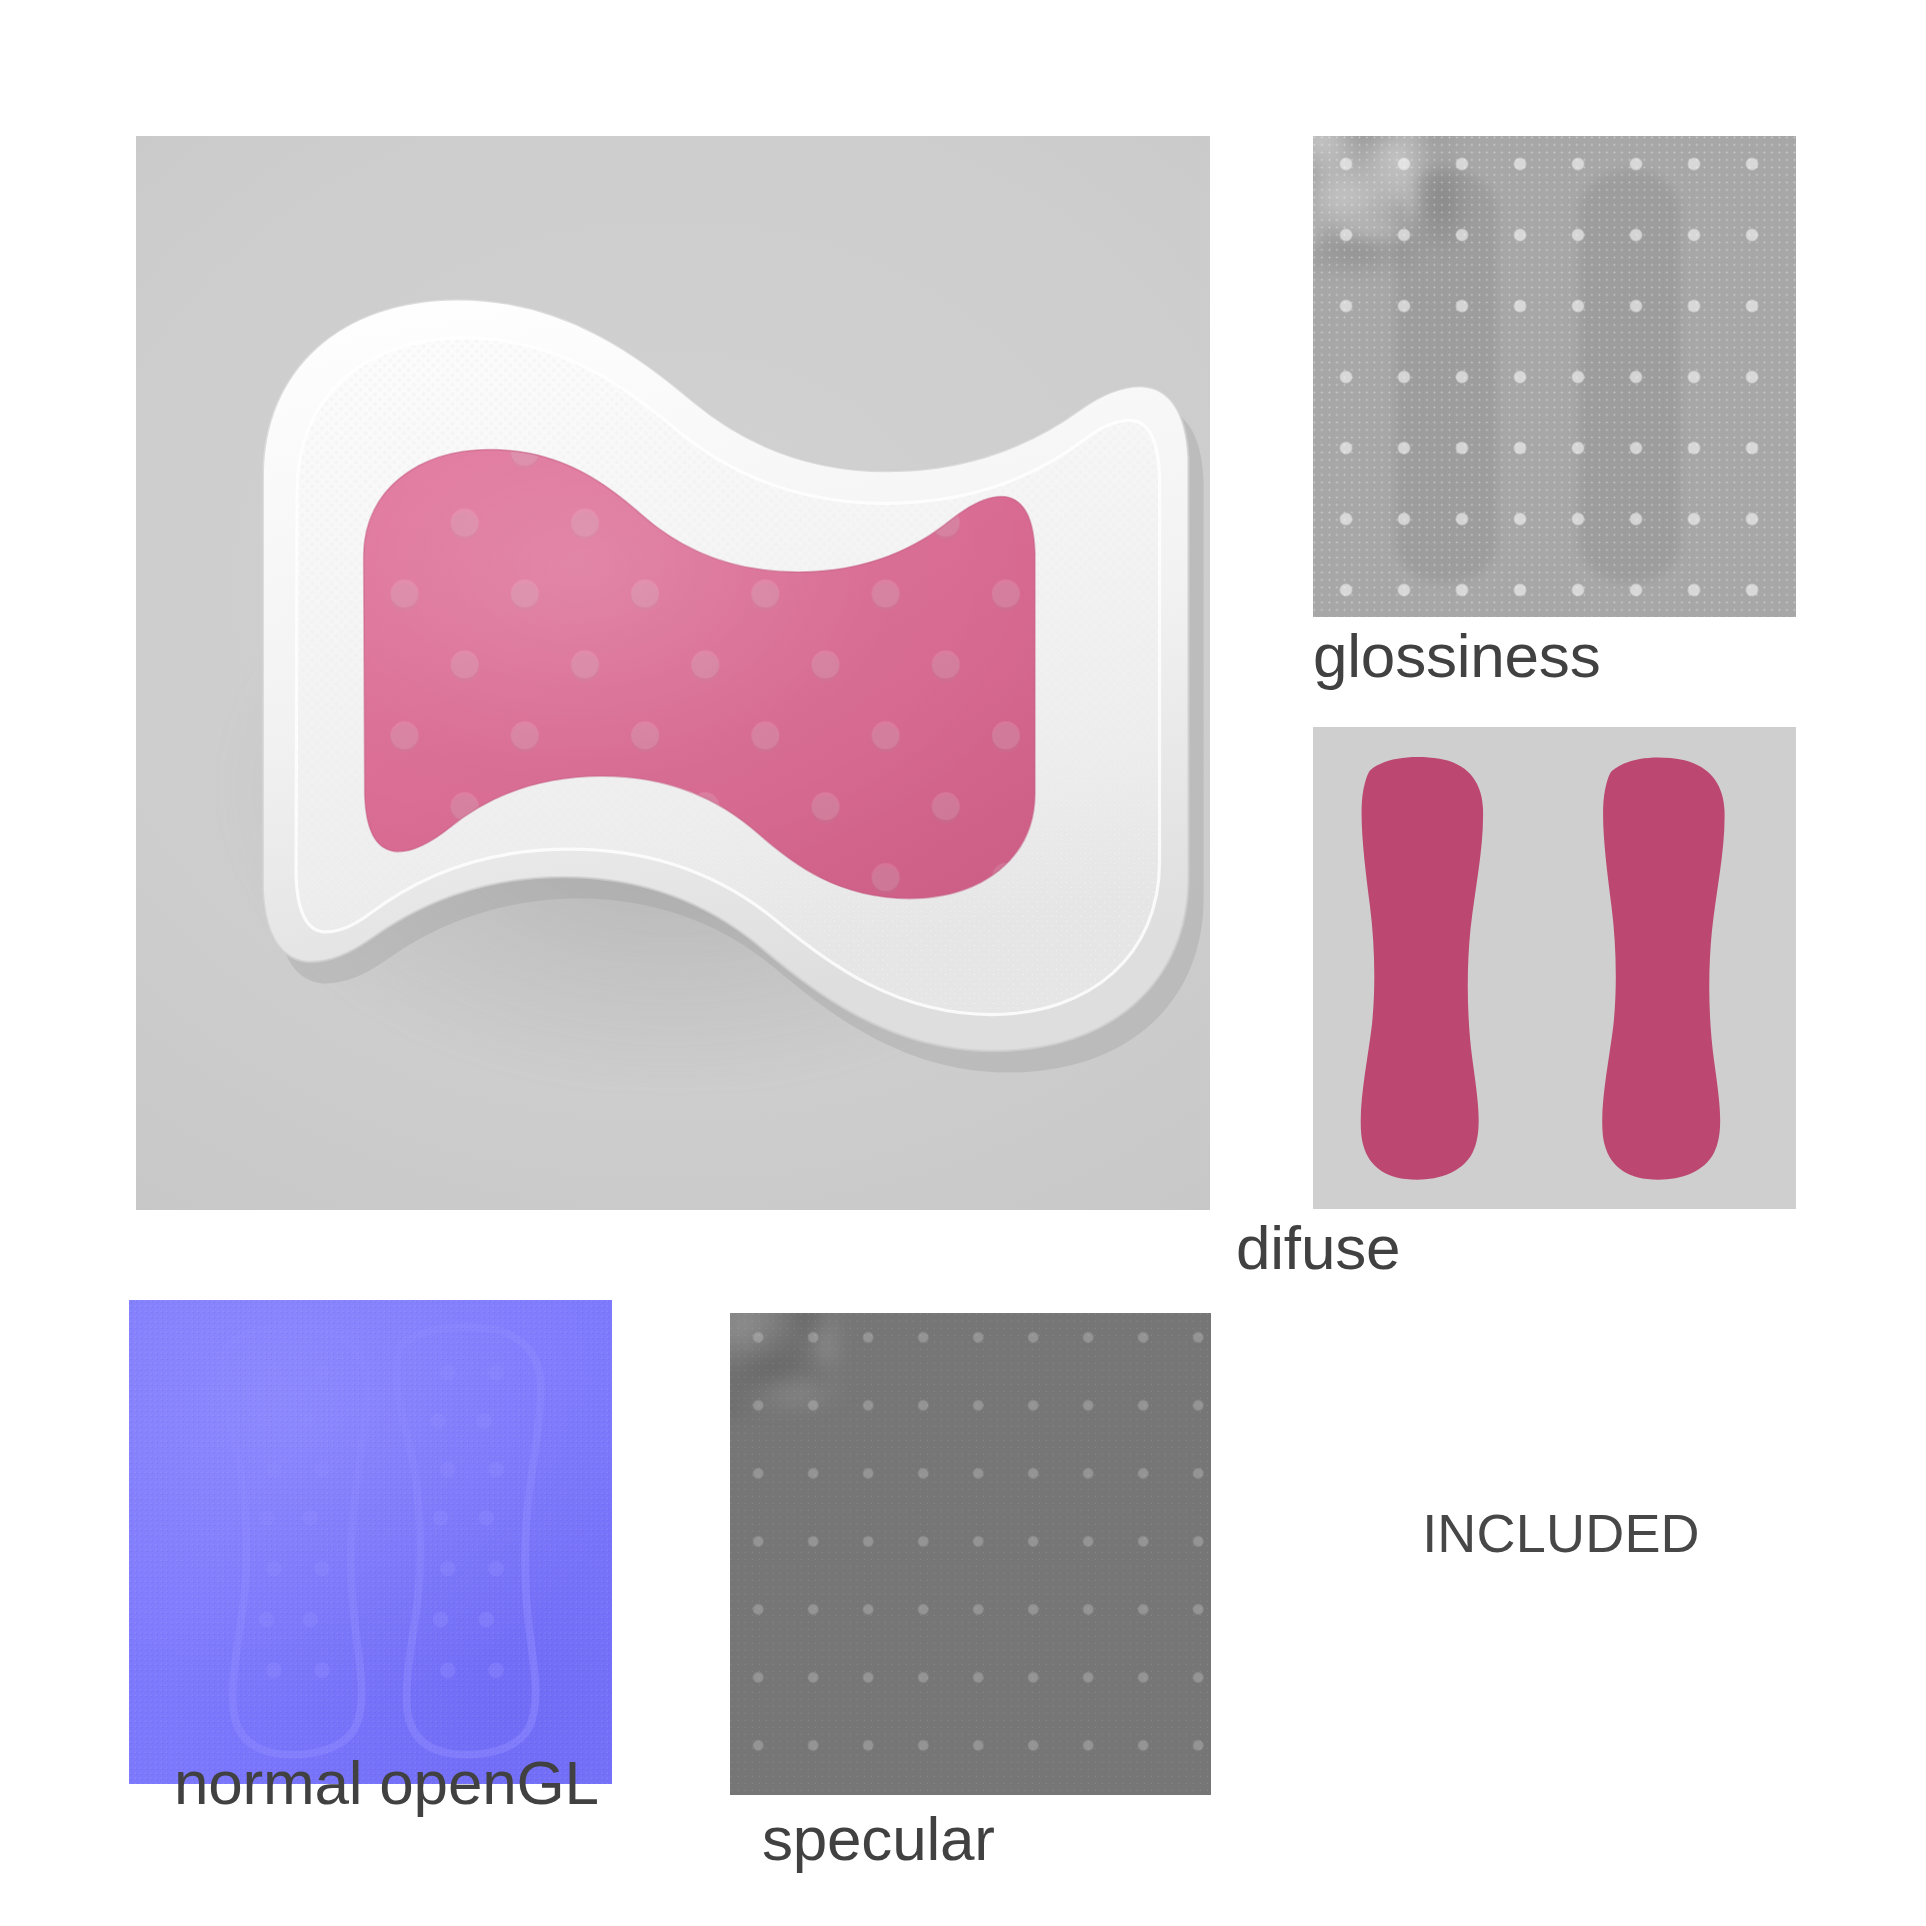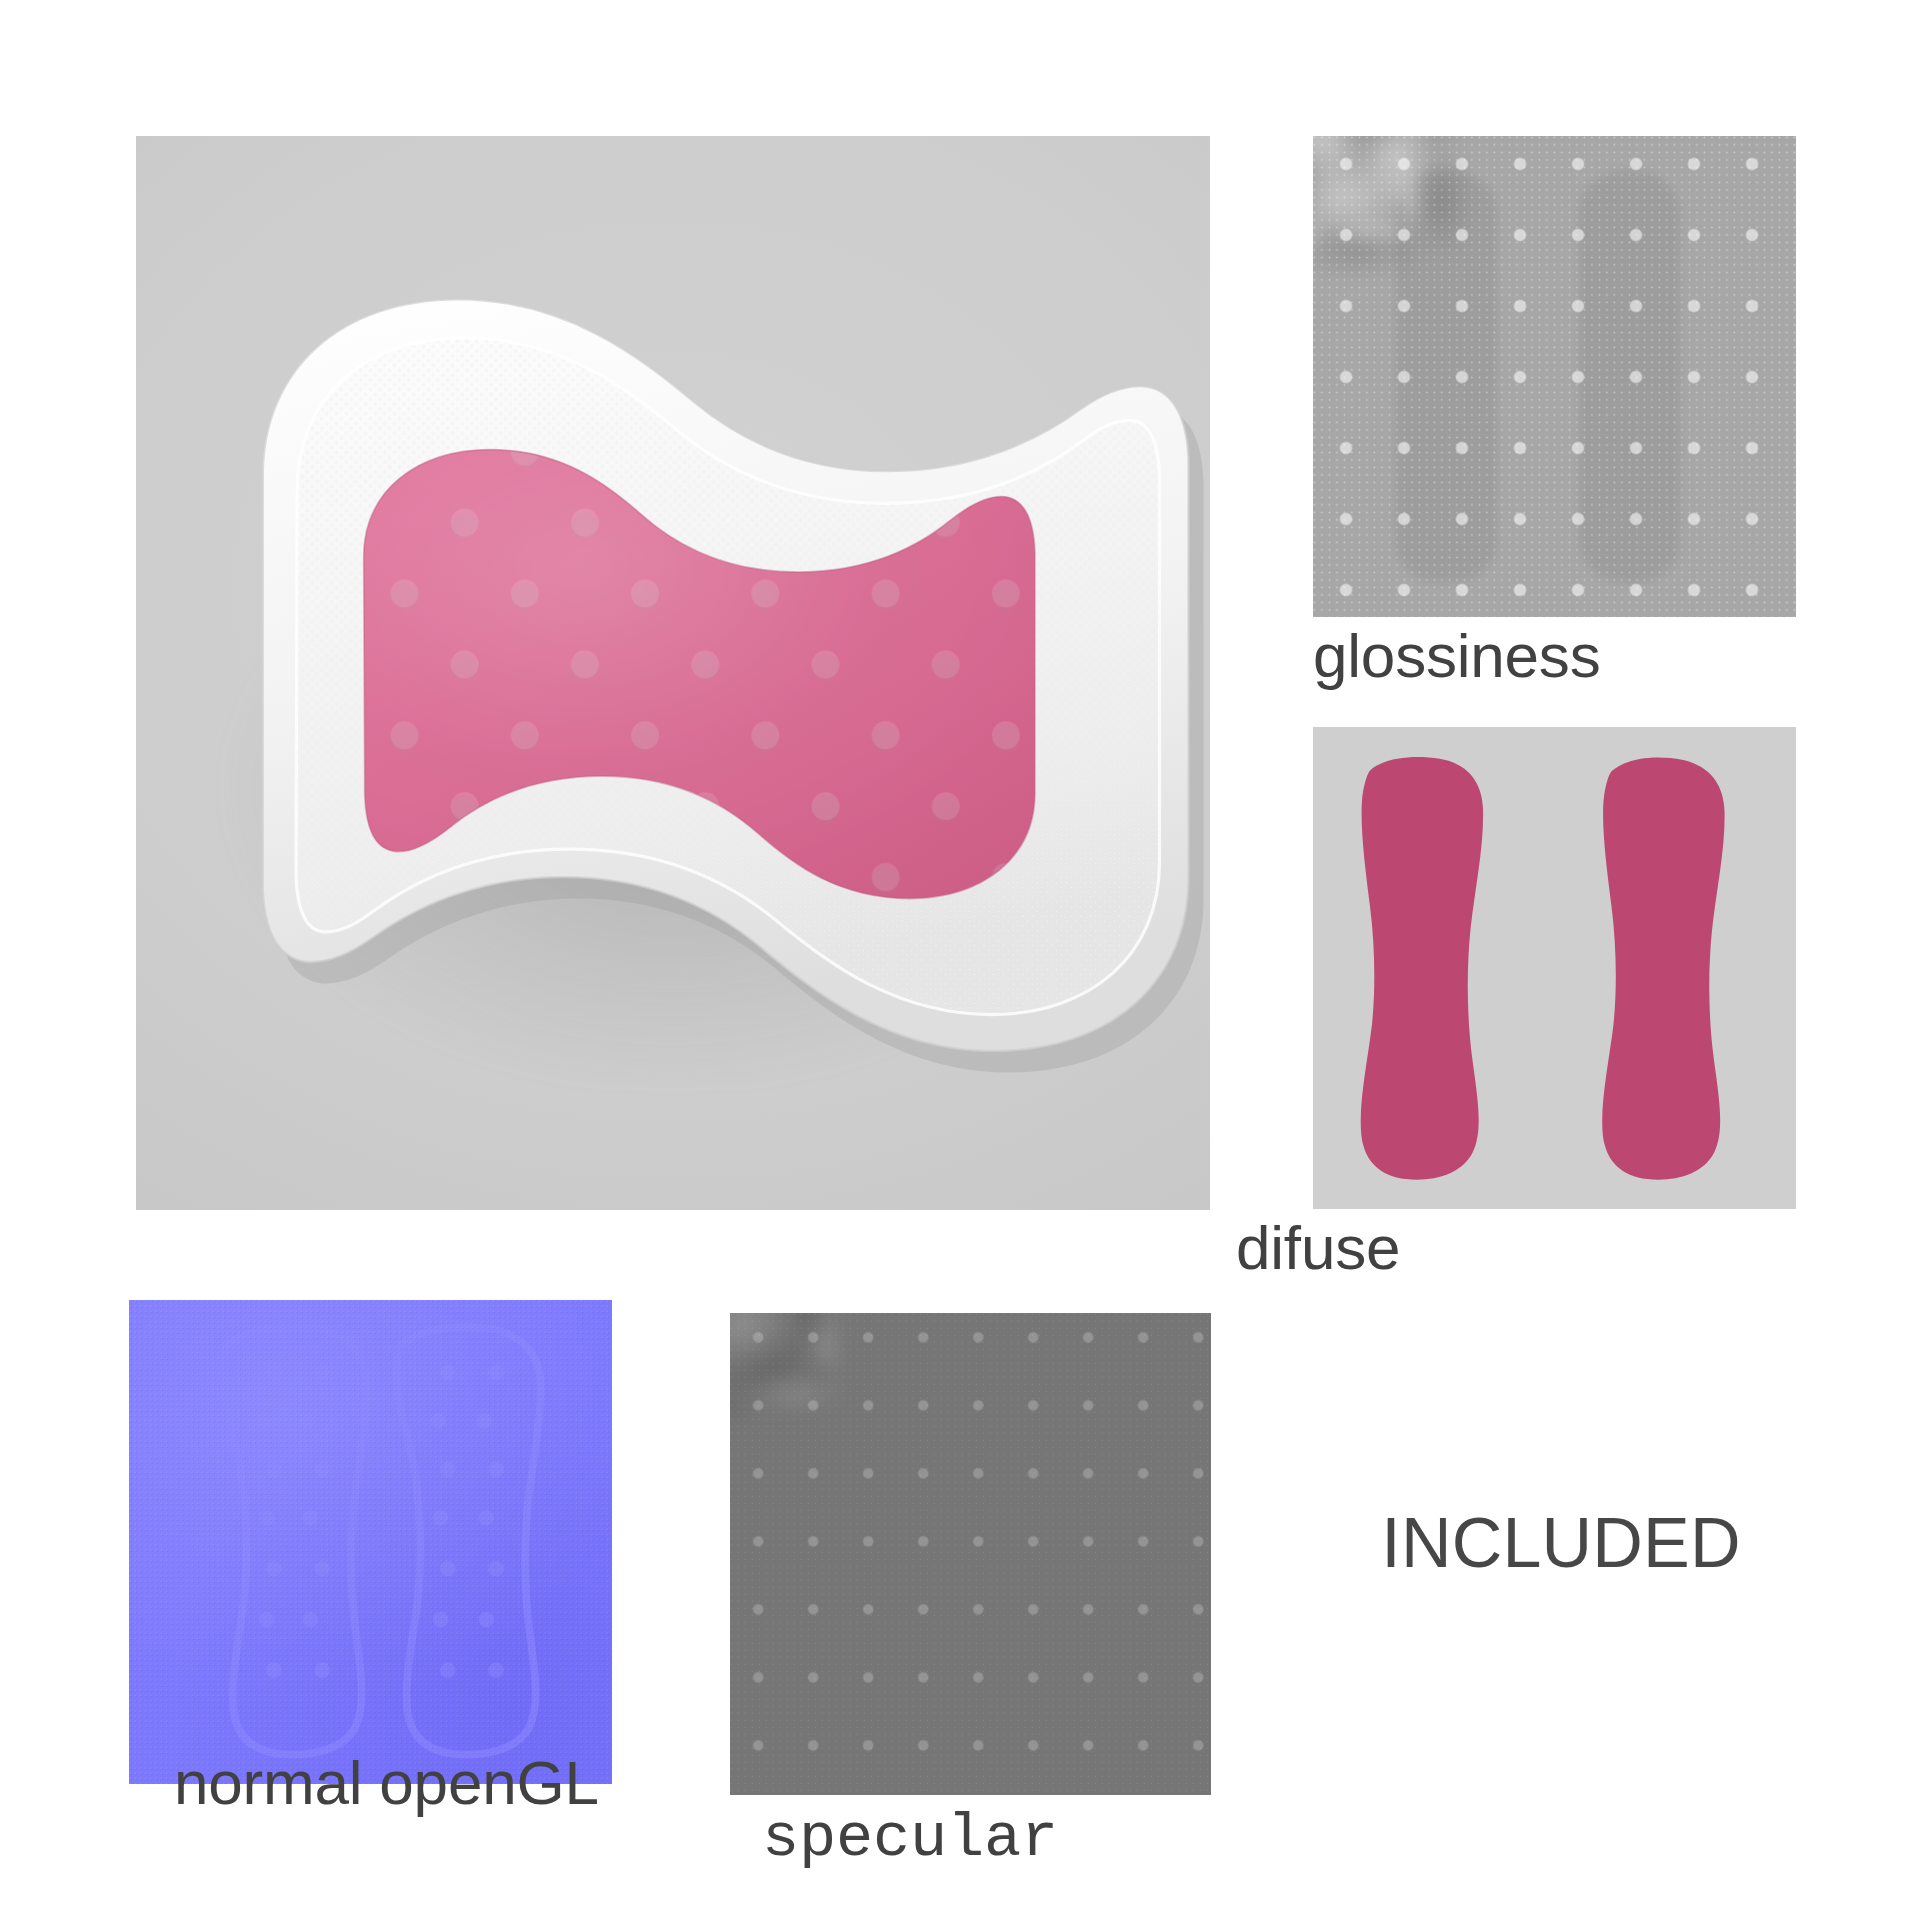--- a/index.html
+++ b/index.html
@@ -126,21 +126,21 @@
   }
   .speckles{
     position:absolute;left:0;top:0;width:100%;height:100%;
     background-image:radial-gradient(circle at 12.2px 12.2px, rgba(255,255,255,.22) 4.2px, rgba(255,255,255,0) 6.1px);
     background-size:55px 68px;background-position:16px 12.2px;
   }
 
   
   #included-textures{
     position:absolute;left:1312px;top:1502px;width:498px;
-    color:#474747;font-size:70px;line-height:1.18;text-align:center;
+    color:#474747;font-size:54px;line-height:1.18;text-align:center;
     letter-spacing:0.2px;
   }
   #included-textures .l{display:block;white-space:nowrap;}
 </style>
 </head>
 <body>
 
 <div id="render-panel">
   <div id="pad-shadow"></div>
 
@@ -353,18 +353,18 @@
   </div>
   <div class="normal-weave"></div>
 </div>
 <div class="tile-label" style="left:174px;top:1752px;">normal openGL</div>
 
 <div class="tile" id="tile-specular">
   <div class="noise-dark"></div>
   <div class="dotgrid-dark"></div>
   <div class="speckles"></div>
 </div>
-<div class="tile-label" style="left:762px;top:1808px;font-family:Liberation Mono, monospace;">specular</div>
+<div class="tile-label" style="left:762px;top:1808px;">specular</div>
 
 <div id="included-textures">
   <span class="l">INCLUDED</span>
 </div>
 
 
 </body></html>

